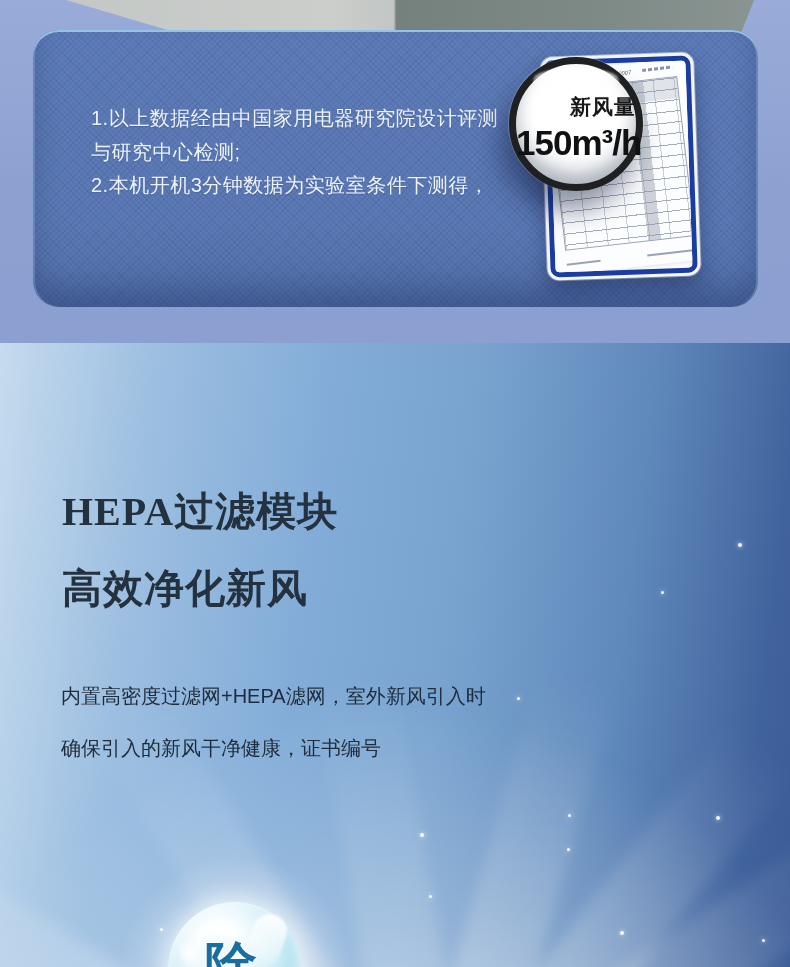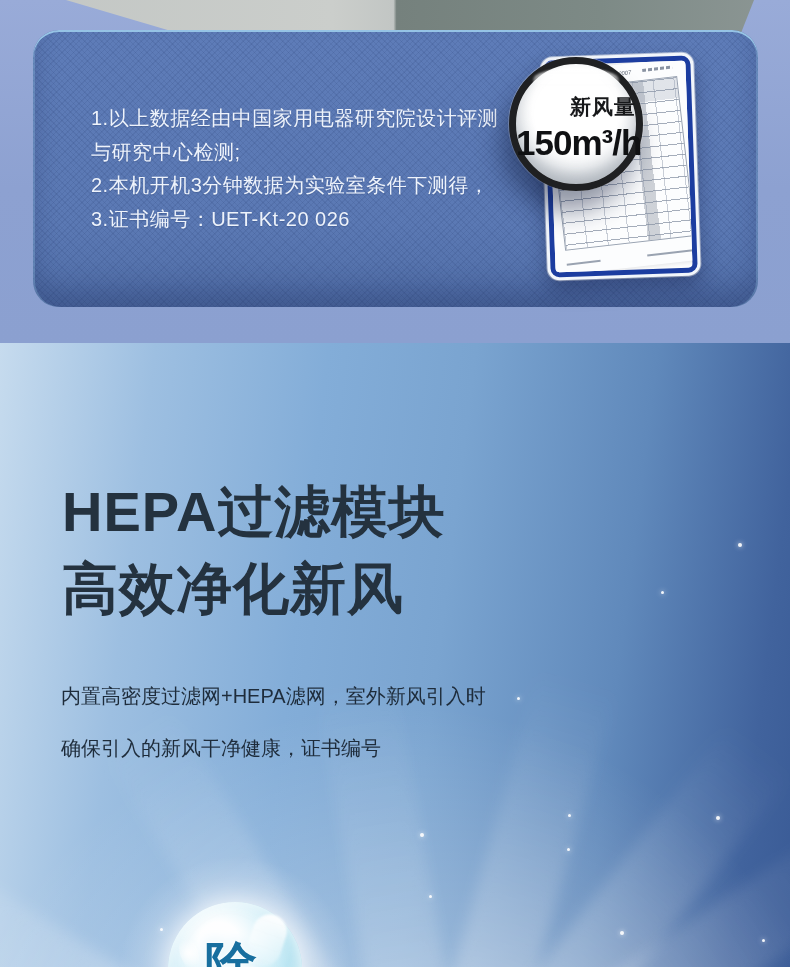--- a/index.html
+++ b/index.html
@@ -100,22 +100,22 @@
     position:absolute;left:-120px;right:-120px;bottom:-260px;height:560px;
     background:radial-gradient(ellipse at 50% 100%,rgba(255,255,255,.60) 0%,rgba(255,255,255,.22) 38%,rgba(255,255,255,0) 66%);
   }
   .ray{
     position:absolute;bottom:-90px;left:350px;width:80px;height:460px;
     background:linear-gradient(to top,rgba(255,255,255,.30),rgba(255,255,255,0) 85%);
     transform-origin:50% 100%;filter:blur(7px);
   }
   .heading{
     position:absolute;left:62px;top:130px;
-    font-size:56px;line-height:77px;font-weight:700;
-    color:#24323f;letter-spacing:1px;white-space:nowrap;
+    font-size:40px;line-height:77px;font-weight:700;
+    color:#24323f;letter-spacing:1px;white-space:nowrap;font-family:Liberation Serif, serif;
   }
   .bodytext{
     position:absolute;left:61px;top:327px;
     font-size:20px;line-height:52px;color:#1e2c3b;white-space:nowrap;
   }
   .bubble-glow{
     position:absolute;left:118px;top:512px;width:234px;height:234px;border-radius:50%;
     background:radial-gradient(circle,rgba(255,255,255,.75) 0%,rgba(255,255,255,.25) 45%,rgba(255,255,255,0) 70%);
   }
   .bubble{
@@ -147,21 +147,20 @@
 <div class="page">
 
   <section class="section-top">
     <div class="product-bottom"></div>
 
     <div class="notes-card">
       <div class="notes">
         <div>1.以上数据经由中国家用电器研究院设计评测</div>
         <div>与研究中心检测;</div>
         <div>2.本机开机3分钟数据为实验室条件下测得，</div>
-        <div>3.证书编号：UET-Kt-20 026</div>
       </div>
 
       <div class="certificate">
         <div class="cert-frame">
           <div class="cert-page">
             <div class="cert-std">GB/T 21087-2007</div>
             <div class="cert-head-mini"></div>
             <div class="cert-table"></div>
             <div class="cert-footline l"></div>
             <div class="cert-footline r"></div>

